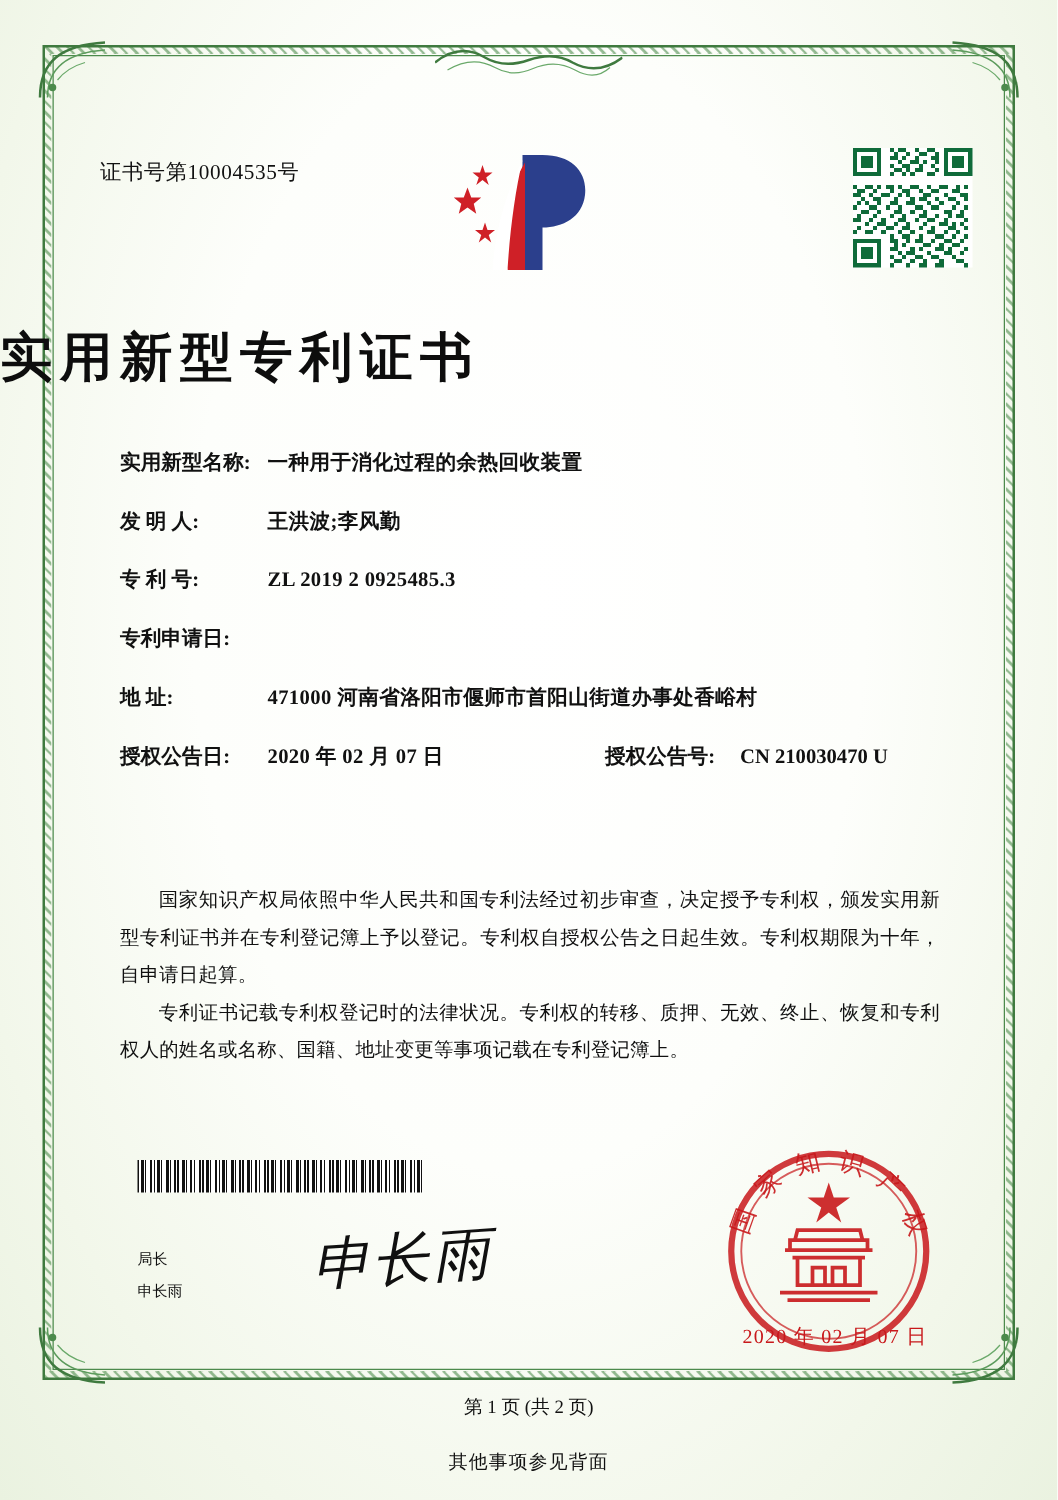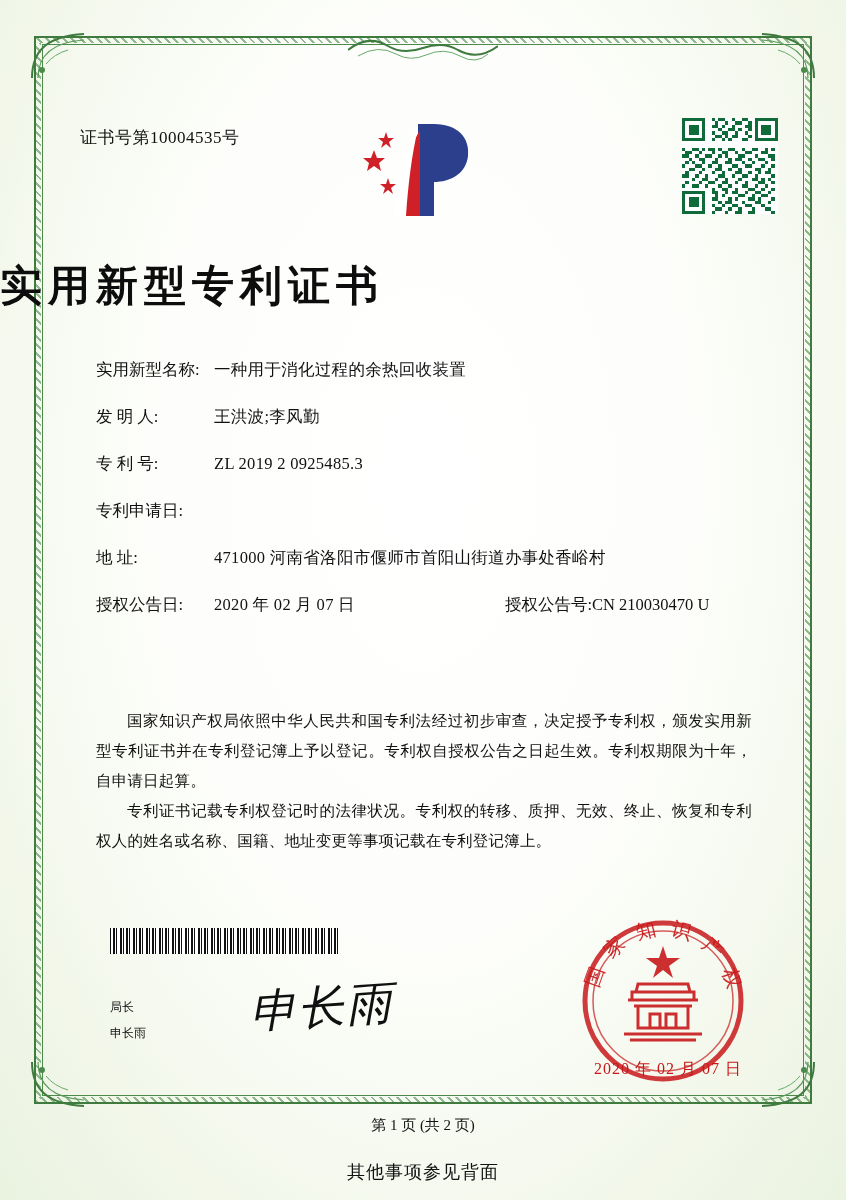--- a/index.html
+++ b/index.html
@@ -108,20 +108,21 @@
     font-family: "DejaVu Serif", "Liberation Serif", serif;
   }
 
   
   .fields {
     position: absolute;
     left: 96px; top: 358px;
     width: 660px;
     font-size: 16.5px;
     color: #111;
+    font-weight: bold;
   }
   .frow {
     display: flex;
     align-items: baseline;
     margin-bottom: 24px;
     line-height: 1.4;
   }
   .flabel {
     width: 118px;
     flex: 0 0 118px;
@@ -132,21 +133,21 @@
     flex: 1;
     letter-spacing: .3px;
   }
   .frow.pair .fvalue {
     flex: 0 0 auto;
     width: 270px;
   }
   .frow.pair .flabel2 {
     width: 108px;
     flex: 0 0 108px;
-    text-align: right;
+    text-align: left;
     white-space: nowrap;
   }
   .frow.pair .fvalue2 {
     flex: 1;
   }
 
   
   .para {
     position: absolute;
     left: 96px;
@@ -218,21 +219,21 @@
     top: 1116px;
     text-align: center;
     font-size: 15px;
     color: #111;
   }
   .back-note {
     position: absolute;
     left: 0; right: 0;
     top: 1160px;
     text-align: center;
-    font-size: 18px;
+    font-size: 15px;
     color: #111;
     letter-spacing: 1px;
   }
 </style>
 </head>
 <body>
 
 <div class="page">
 
   <div class="border-hatch"></div>

